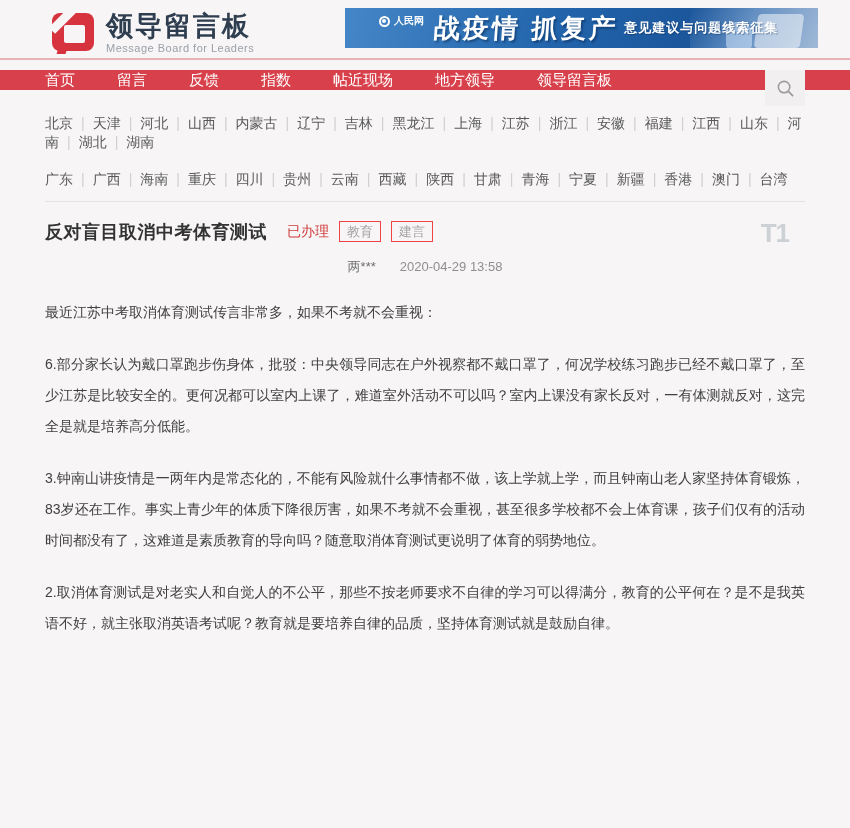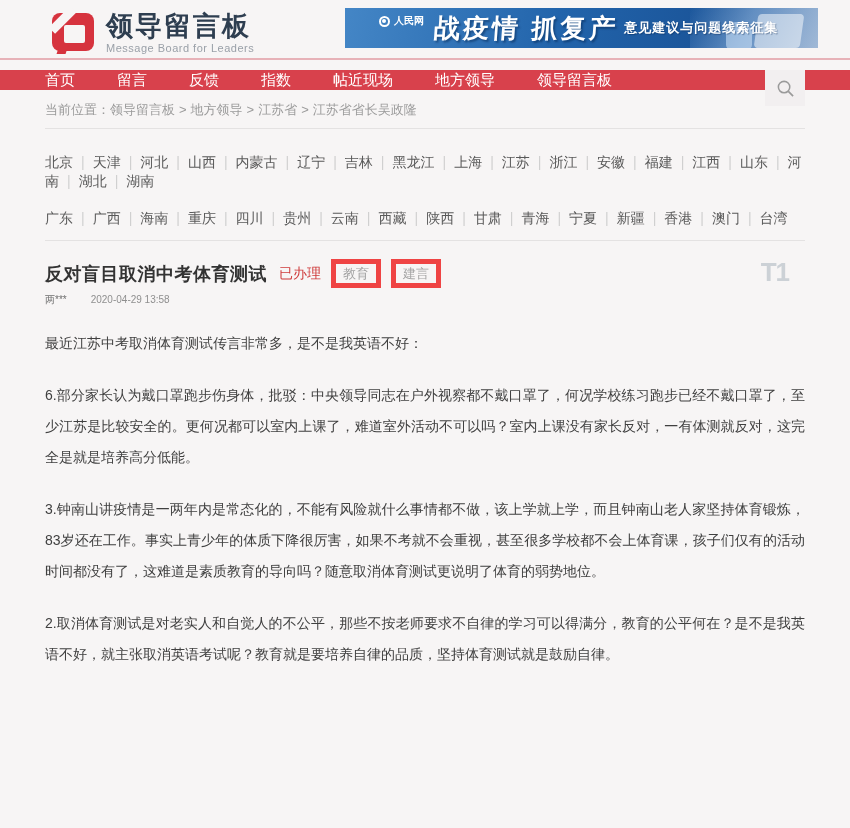--- a/index.html
+++ b/index.html
@@ -50,26 +50,26 @@
   .crumb-sep { font-style: normal; margin: 0 4px; color: #9b9b9b; }
   .crumb:last-child .crumb-sep { display: none; }
   .regions { padding: 6px 0 12px; border-bottom: 1px solid #e4e2e2; }
   .region-group { font-size: 14px; color: #595959; line-height: 19px; margin-top: 18px; }
   .region-link { color: #595959; text-decoration: none; cursor: pointer; }
   .pipe { font-style: normal; color: #d0d0d0; margin: 0 8px; }
   .region-item:last-child .pipe { display: none; }
   
   .article-head { position: relative; padding-top: 18px; }
   .article-title { display: inline; font-size: 18px; font-weight: bold; color: #333; letter-spacing: .5px; }
-  .status { color: var(--status-red,#cf3a3a); font-size: 14px; margin-left: 12px; vertical-align: 2px; }
-  .tag { display: inline-block; border: 5px solid #ef4444; color: #a3a3a3; font-size: 13px;
+  .status { color: var(--status-red,#cf3a3a); font-size: 14px; margin-left: 20px; vertical-align: 2px; }
+  .tag { display: inline-block; border: 1px solid #ef4444; color: #a3a3a3; font-size: 13px;
     padding: 0 7px; line-height: 19px; margin-left: 10px; vertical-align: 2px; }
   .font-tool { position: absolute; right: 16px; top: 16px; color: #ccd1d6; font-size: 26px; font-weight: bold;
     letter-spacing: -1px; cursor: pointer; }
-  .meta { margin-top: 5px; font-size: 10px; color: #8f8f8f; }
+  .meta { margin-top: 14px; font-size: 13px; color: #8f8f8f; text-align: center; }
   .meta .author { color: #6f6f6f; margin-right: 24px; }
   .body p { font-size: 14px; color: #404040; line-height: 31px; margin-top: 21px; text-align: justify; }
 </style>
 </head>
 <body>
 
 <div class="header">
   <div class="brand">
     <span class="logo-icon">
       <span class="ring"></span>
@@ -114,23 +114,20 @@
 
     <a class="nav-item">帖近现场</a>
 
     <a class="nav-item">地方领导</a>
 
     <a class="nav-item">领导留言板</a>
   </div>
 
 <div class="main">
 
-  <div class="breadcrumb">
-    <span>当前位置：</span><span><span class="crumb"><a class="crumb-link">领导留言板</a><i class="crumb-sep">&gt;</i></span><span class="crumb"><a class="crumb-link">地方领导</a><i class="crumb-sep">&gt;</i></span><span class="crumb"><a class="crumb-link">江苏省</a><i class="crumb-sep">&gt;</i></span><span class="crumb"><a class="crumb-link">江苏省省长吴政隆</a></span></span>
-  </div>
 
   <div class="regions">
     <div class="region-group">
       
     <span class="region-item"><a class="region-link">北京</a><i class="pipe">|</i></span><span class="region-item"><a class="region-link">天津</a><i class="pipe">|</i></span><span class="region-item"><a class="region-link">河北</a><i class="pipe">|</i></span><span class="region-item"><a class="region-link">山西</a><i class="pipe">|</i></span><span class="region-item"><a class="region-link">内蒙古</a><i class="pipe">|</i></span><span class="region-item"><a class="region-link">辽宁</a><i class="pipe">|</i></span><span class="region-item"><a class="region-link">吉林</a><i class="pipe">|</i></span><span class="region-item"><a class="region-link">黑龙江</a><i class="pipe">|</i></span><span class="region-item"><a class="region-link">上海</a><i class="pipe">|</i></span><span class="region-item"><a class="region-link">江苏</a><i class="pipe">|</i></span><span class="region-item"><a class="region-link">浙江</a><i class="pipe">|</i></span><span class="region-item"><a class="region-link">安徽</a><i class="pipe">|</i></span><span class="region-item"><a class="region-link">福建</a><i class="pipe">|</i></span><span class="region-item"><a class="region-link">江西</a><i class="pipe">|</i></span><span class="region-item"><a class="region-link">山东</a><i class="pipe">|</i></span><span class="region-item"><a class="region-link">河南</a><i class="pipe">|</i></span><span class="region-item"><a class="region-link">湖北</a><i class="pipe">|</i></span><span class="region-item"><a class="region-link">湖南</a></span></div>
     <div class="region-group">
       
     <span class="region-item"><a class="region-link">广东</a><i class="pipe">|</i></span><span class="region-item"><a class="region-link">广西</a><i class="pipe">|</i></span><span class="region-item"><a class="region-link">海南</a><i class="pipe">|</i></span><span class="region-item"><a class="region-link">重庆</a><i class="pipe">|</i></span><span class="region-item"><a class="region-link">四川</a><i class="pipe">|</i></span><span class="region-item"><a class="region-link">贵州</a><i class="pipe">|</i></span><span class="region-item"><a class="region-link">云南</a><i class="pipe">|</i></span><span class="region-item"><a class="region-link">西藏</a><i class="pipe">|</i></span><span class="region-item"><a class="region-link">陕西</a><i class="pipe">|</i></span><span class="region-item"><a class="region-link">甘肃</a><i class="pipe">|</i></span><span class="region-item"><a class="region-link">青海</a><i class="pipe">|</i></span><span class="region-item"><a class="region-link">宁夏</a><i class="pipe">|</i></span><span class="region-item"><a class="region-link">新疆</a><i class="pipe">|</i></span><span class="region-item"><a class="region-link">香港</a><i class="pipe">|</i></span><span class="region-item"><a class="region-link">澳门</a><i class="pipe">|</i></span><span class="region-item"><a class="region-link">台湾</a></span></div>
   </div>
 
@@ -138,19 +135,19 @@
     <h1 class="article-title">反对盲目取消中考体育测试</h1><span class="status">已办理</span><span><span class="tag">教育</span><span class="tag">建言</span></span>
     <span class="font-tool">T1</span>
   </div>
 
   <div class="meta">
     <span class="author">两***</span><span class="date">2020-04-29 13:58</span>
   </div>
 
   <div class="body">
 
-  <p>最近江苏中考取消体育测试传言非常多，是不是我英语不好：</p>
+  <p>最近江苏中考取消体育测试传言非常多，如果不考就不会重视：</p>
       <p>6.部分家长认为戴口罩跑步伤身体，批驳：中央领导同志在户外视察都不戴口罩了，何况学校练习跑步已经不戴口罩了，至少江苏是比较安全的。更何况都可以室内上课了，难道室外活动不可以吗？室内上课没有家长反对，一有体测就反对，这完全是就是培养高分低能。</p>
       <p>3.钟南山讲疫情是一两年内是常态化的，不能有风险就什么事情都不做，该上学就上学，而且钟南山老人家坚持体育锻炼，83岁还在工作。事实上青少年的体质下降很厉害，如果不考就不会重视，甚至很多学校都不会上体育课，孩子们仅有的活动时间都没有了，这难道是素质教育的导向吗？随意取消体育测试更说明了体育的弱势地位。</p>
       <p>2.取消体育测试是对老实人和自觉人的不公平，那些不按老师要求不自律的学习可以得满分，教育的公平何在？是不是我英语不好，就主张取消英语考试呢？教育就是要培养自律的品质，坚持体育测试就是鼓励自律。</p>
     </div>
 
 </div>
 
 </body></html>

